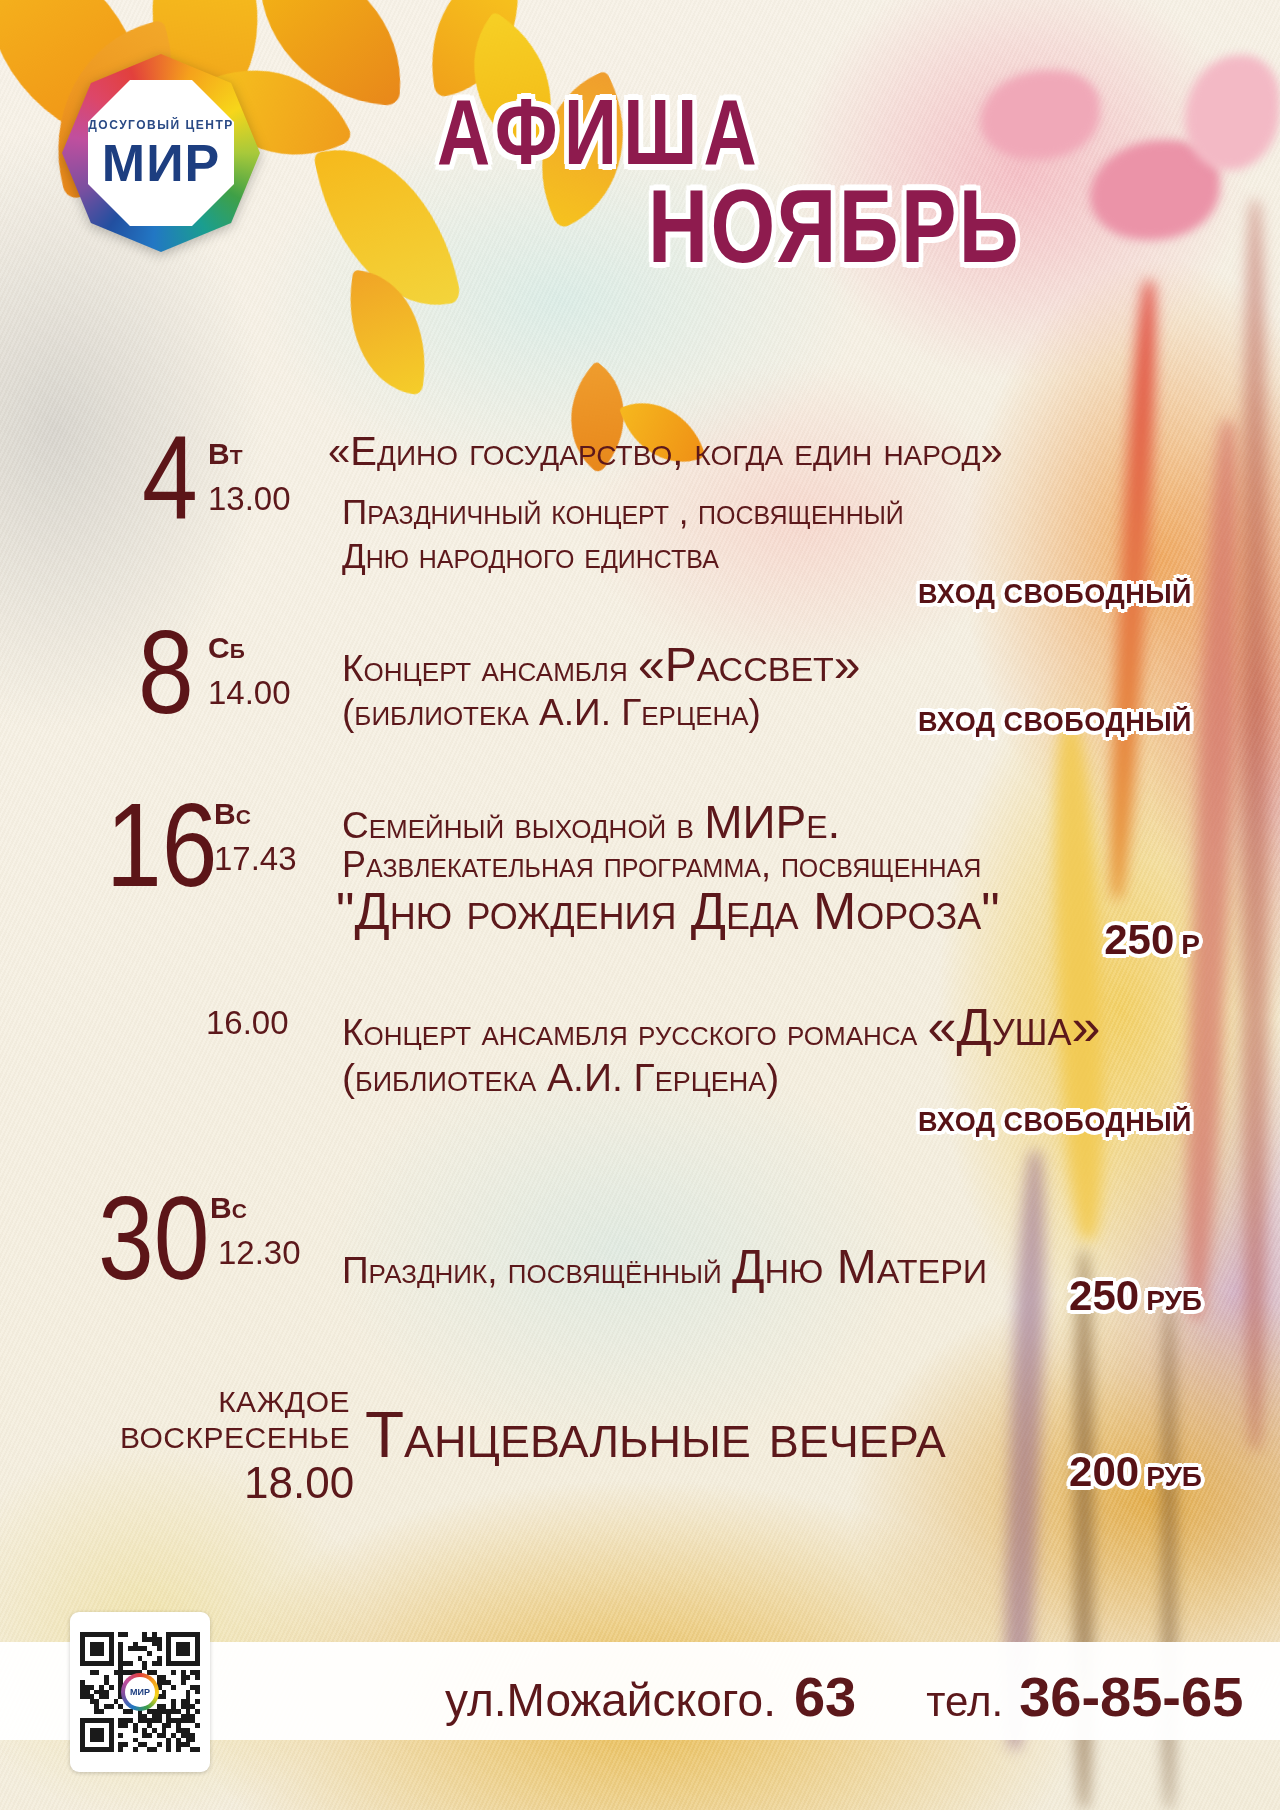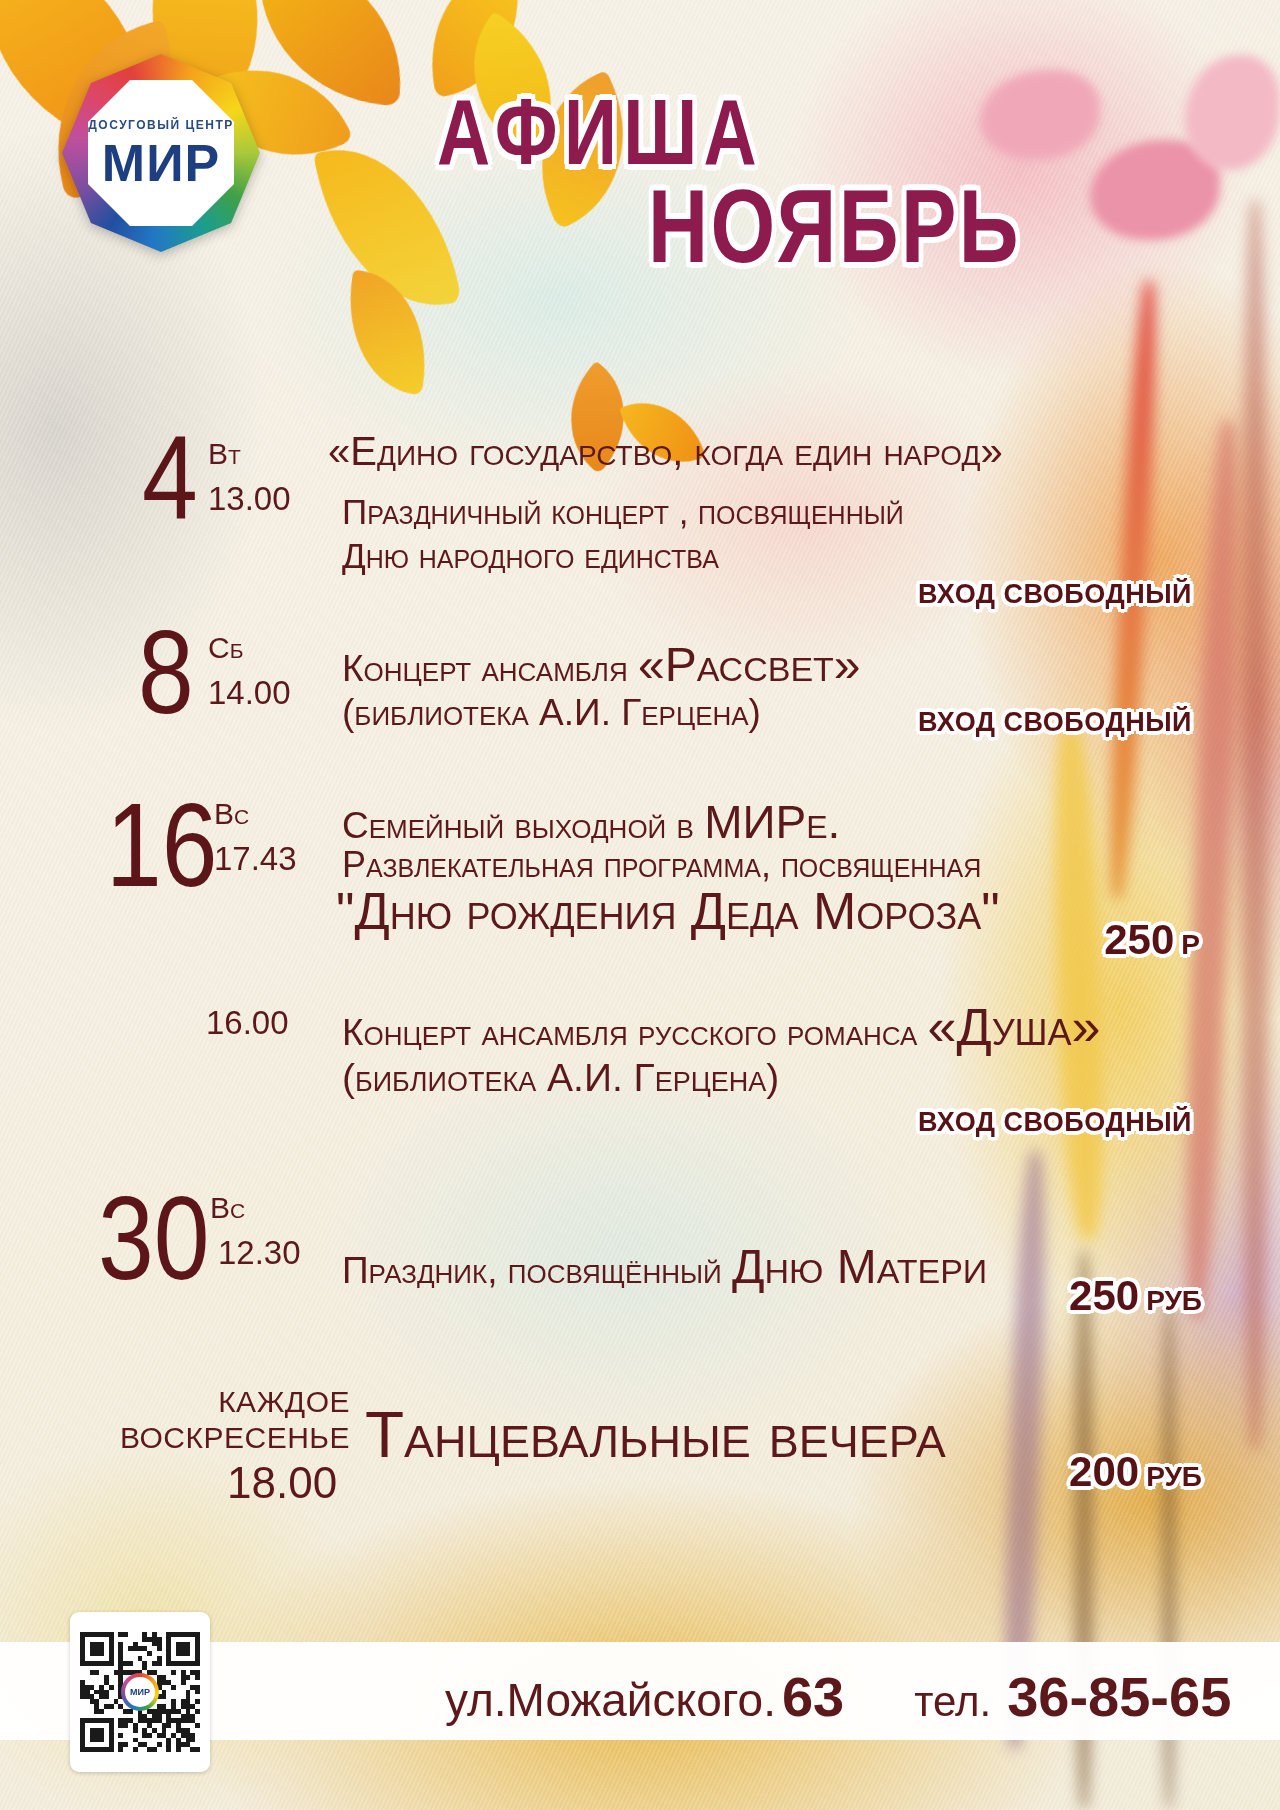--- a/index.html
+++ b/index.html
@@ -75,21 +75,21 @@
   .abs{position:absolute;white-space:nowrap;line-height:1.05;}
   .sc{font-variant:small-caps;}
   .mar{color:#5c181b;}
   .htitle{
     font-weight:700;color:#8e1b4e;transform:scaleX(0.8);transform-origin:left top;
     text-shadow:-5px -5px 0 #fff,0 -6px 0 #fff,5px -5px 0 #fff,-6px 0 0 #fff,6px 0 0 #fff,-5px 5px 0 #fff,0 6px 0 #fff,5px 5px 0 #fff;
   }
   .h1{left:437px;top:84px;font-size:92px;letter-spacing:8px;}
   .h2{left:648px;top:172px;font-size:104px;letter-spacing:3px;}
   .date{font-size:118px;line-height:0.85;color:#5c1518;transform:scaleX(0.85);transform-origin:left top;}
-  .day{font-size:30px;}
+  .day{font-size:30px;font-weight:bold;}
   .time{font-size:33px;}
   .outlined{
     font-weight:700;color:#571216;
     text-shadow:-3px -3px 0 #fff,0 -4px 0 #fff,3px -3px 0 #fff,-4px 0 0 #fff,4px 0 0 #fff,-3px 3px 0 #fff,0 4px 0 #fff,3px 3px 0 #fff;
   }
   .free{font-size:27px;letter-spacing:0.5px;}
   .price .val{font-size:42px;}
   .price .unit{font-size:28px;margin-left:7px;}
   
   .d1{left:142px;top:428px;} .day1{left:208px;top:438px;} .t1{left:208px;top:482px;}
@@ -110,27 +110,27 @@
   .e4t{left:342px;top:1000px;font-size:37px;} .e4t .big{font-size:52px;}
   .e4l2{left:342px;top:1058px;font-size:39px;}
   .free3{right:88px;top:1108px;}
   .d5{left:98px;top:1188px;} .day5{left:210px;top:1192px;} .t5{left:218px;top:1236px;}
   .e5l1{left:342px;top:1194px;font-size:37px;} .e5l1 .big{font-size:44px;}
   .e5l2{left:342px;top:1242px;font-size:37px;} .e5l2 .big{font-size:48px;}
   .price5{right:78px;top:1274px;}
   .e6sched{left:118px;top:1384px;width:232px;text-align:right;font-size:30px;line-height:1.2;letter-spacing:0.5px;}
   .e6sched span{display:block;}
   .e6t{left:365px;top:1402px;font-size:64px;}
-  .e6time{left:227px;top:1460px;font-size:44px;}
+  .e6time{left:244px;top:1460px;font-size:44px;}
   .price6{right:78px;top:1450px;}
   
   .band{position:absolute;left:0;top:1642px;width:1280px;height:98px;background:rgba(255,255,255,0.96);}
   .address{position:absolute;left:445px;top:1664px;display:flex;align-items:baseline;white-space:nowrap;color:#5c181b;}
   .street{font-size:46px;}
-  .house{font-size:56px;font-weight:700;margin-left:6px;}
+  .house{font-size:56px;font-weight:700;margin-left:18px;}
   .phlabel{font-size:42px;margin-left:70px;}
   .phone{font-size:56px;font-weight:700;margin-left:16px;}
   .qr-card{
     position:absolute;left:70px;top:1612px;width:140px;height:160px;background:#fff;border-radius:9px;
     box-shadow:0 1px 4px rgba(0,0,0,0.2);display:flex;align-items:center;justify-content:center;
   }
   .qr-wrap{position:relative;width:120px;height:120px;}
   .qr-wrap svg{width:120px;height:120px;display:block;}
   .qr-logo{
     position:absolute;left:50%;top:50%;width:38px;height:38px;margin:-19px 0 0 -19px;border-radius:50%;

